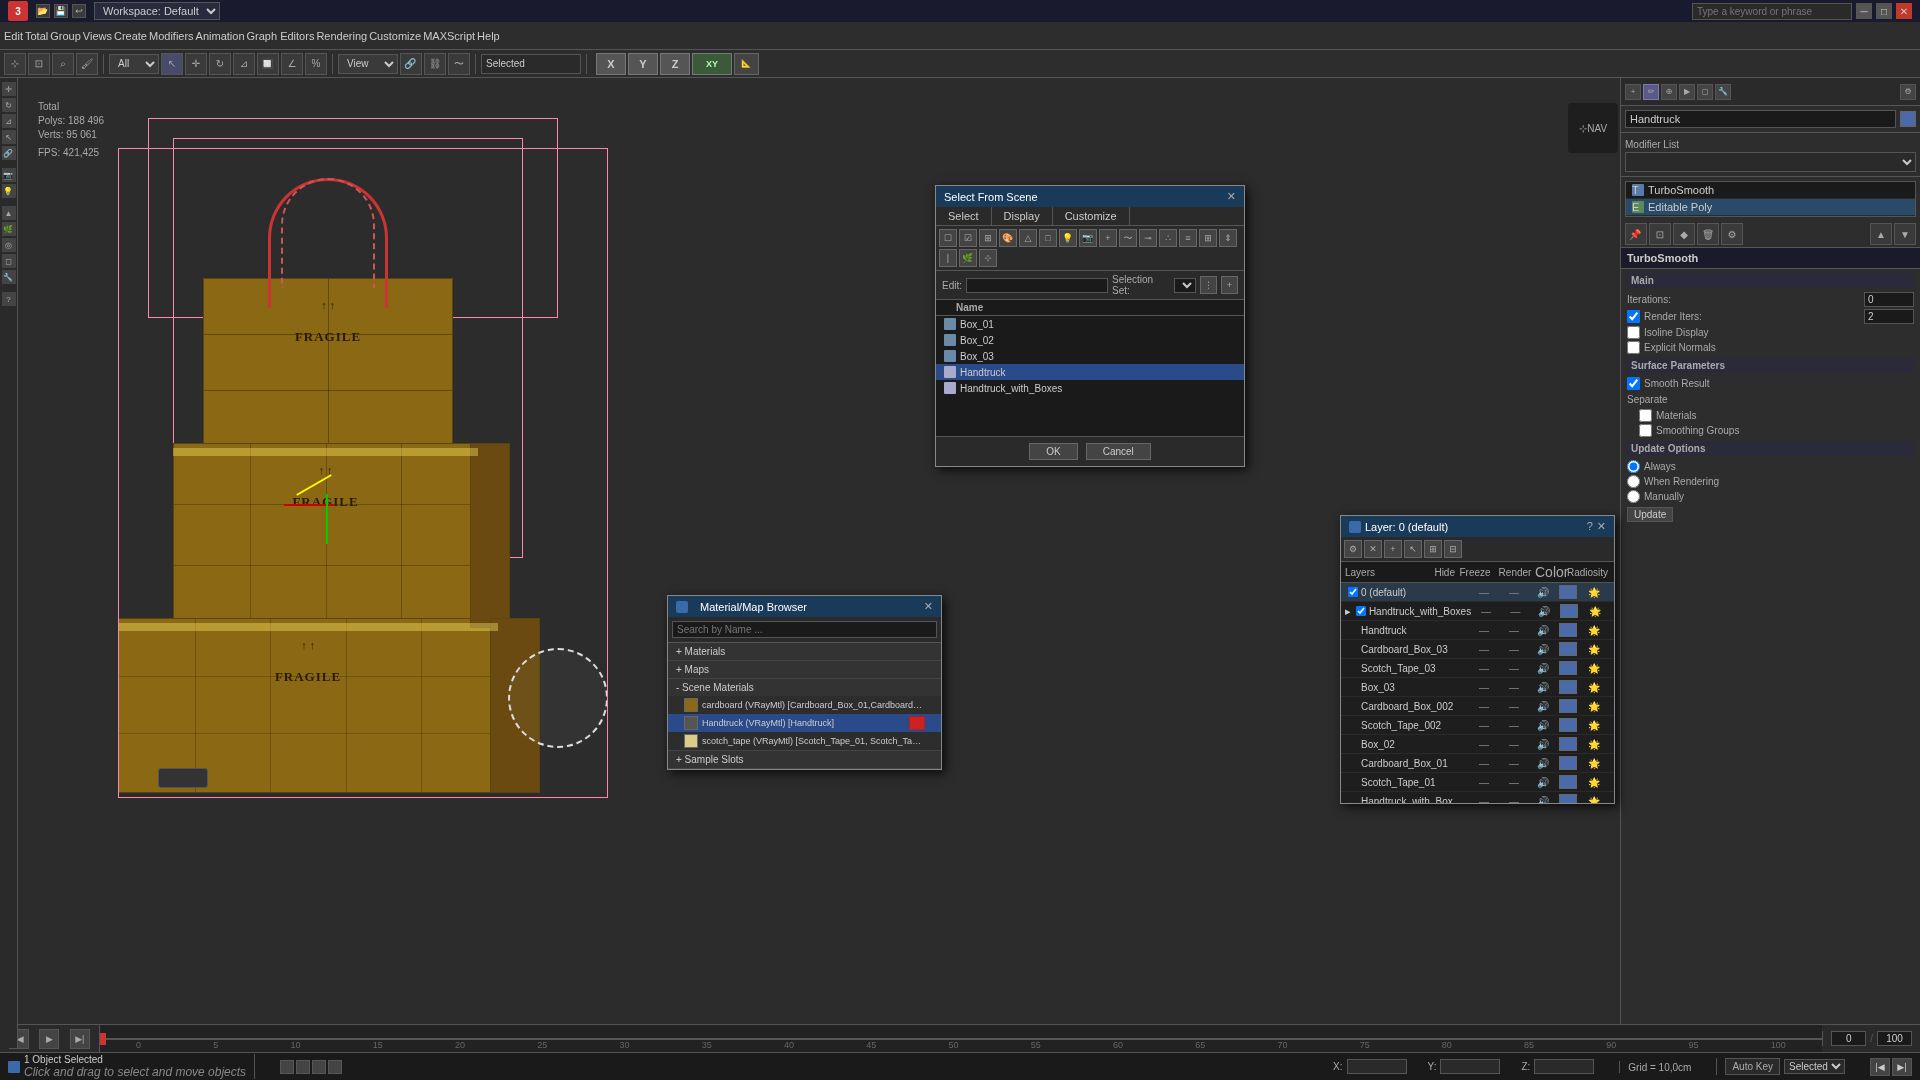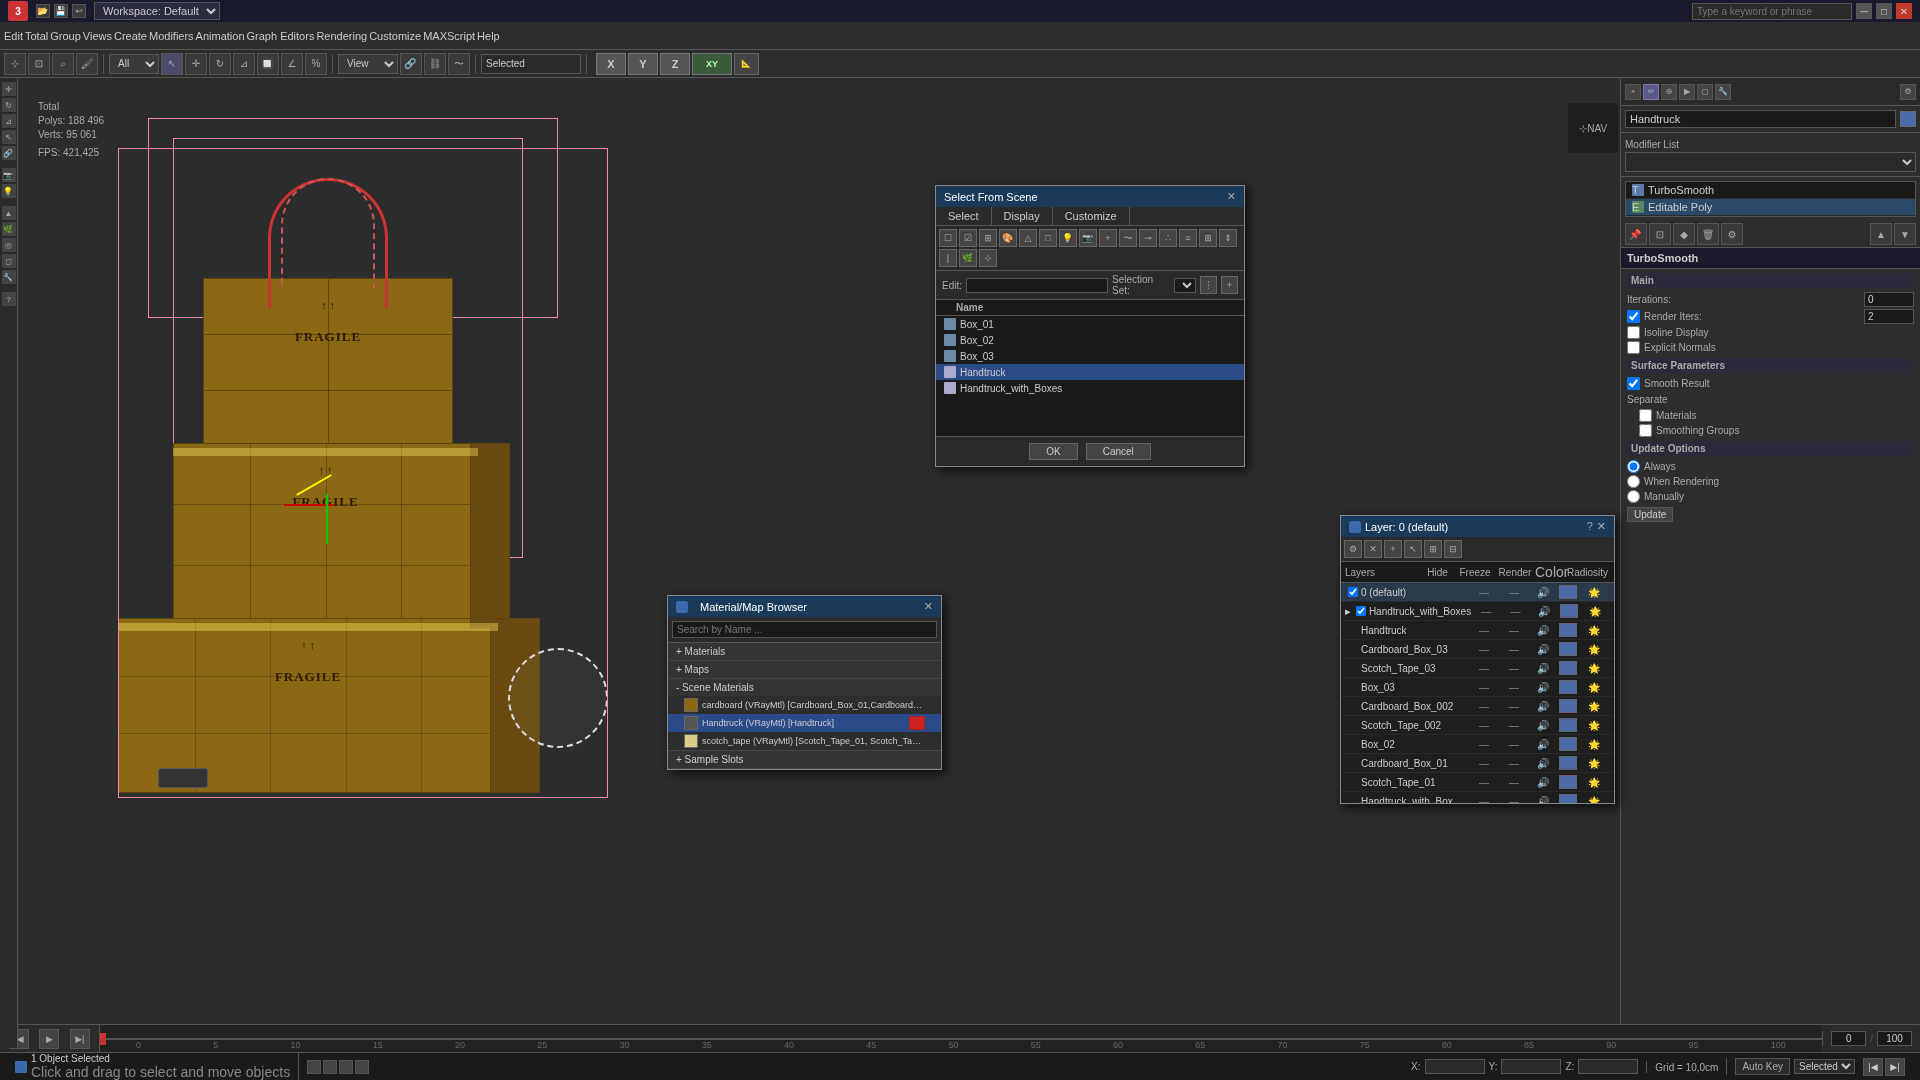--- a/index.html
+++ b/index.html
@@ -82,21 +82,21 @@
     #lp-toolbar { background: #2a2a2a; padding: 3px; display: flex; gap: 2px; border-bottom: 1px solid #555; }
     .lp-tb-btn { width: 18px; height: 18px; background: #444; border: 1px solid #666; cursor: pointer; display: flex; align-items: center; justify-content: center; color: #aaa; font-size: 9px; }
     #lp-list-header { display: flex; align-items: center; background: #1a1a1a; border-bottom: 1px solid #555; padding: 2px 4px; font-size: 10px; color: #aaa; }
     #lp-list { background: #1e1e1e; height: 220px; overflow-y: auto; }
     .lp-item { display: flex; align-items: center; padding: 2px 4px; border-bottom: 1px solid #2a2a2a; cursor: pointer; }
     .lp-item-name { flex: 1; font-size: 10px; color: #ccc; }
     .lp-item-cell { width: 30px; display: flex; align-items: center; justify-content: center; font-size: 10px; color: #888; }
     .lp-color-box { width: 12px; height: 12px; background: #4a6aaa; border: 1px solid #666; }
 
     
-    #status-bar { position: absolute; bottom: 0; left: 0; width: 100%; height: 28px; background: #1a1a1a; display: flex; align-items: center; padding: 0 15px; gap: 4px; border-top: 1px solid #555; z-index: 100; }
+    #status-bar { position: absolute; bottom: 0; left: 0; width: 100%; height: 28px; background: #1a1a1a; display: flex; align-items: center; padding: 0 8px; gap: 21px; border-top: 1px solid #555; z-index: 100; }
     .coord-display { display: flex; gap: 4px; align-items: center; }
     .coord-label { font-size: 10px; color: #aaa; }
     .coord-input { width: 60px; background: #2a2a2a; border: 1px solid #555; color: #ccc; font-size: 10px; padding: 1px 3px; }
 
     
     #timeline { position: absolute; bottom: 28px; left: 0; width: 100%; height: 28px; background: #2a2a2a; border-top: 1px solid #555; display: flex; align-items: center; }
     #timeline-bar { flex: 1; height: 100%; background: #222; position: relative; overflow: hidden; }
     .anim-btn { width: 20px; height: 20px; background: #444; border: 1px solid #555; cursor: pointer; display: flex; align-items: center; justify-content: center; color: #aaa; font-size: 9px; }
 
     
@@ -519,21 +519,21 @@
   <div id="lp-toolbar">
     <div class="lp-tb-btn">⚙</div>
     <div class="lp-tb-btn">✕</div>
     <div class="lp-tb-btn">+</div>
     <div class="lp-tb-btn">↖</div>
     <div class="lp-tb-btn">⊞</div>
     <div class="lp-tb-btn">⊟</div>
   </div>
   <div id="lp-list-header">
     <span style="flex:1; font-size:10px; color:#aaa;">Layers</span>
-    <span style="width:35px; font-size:10px; color:#aaa; text-align:center;">Hide</span>
+    <span style="width:35px; font-size:10px; color:#aaa; text-align:right;">Hide</span>
     <span style="width:40px; font-size:10px; color:#aaa; text-align:center;">Freeze</span>
     <span style="width:40px; font-size:10px; color:#aaa; text-align:center;">Render</span>
     <span style="width:30px; font-size:14px; color:#aaa; text-align:center;">Color</span>
     <span style="width:45px; font-size:10px; color:#aaa; text-align:center;">Radiosity</span>
   </div>
   <div id="lp-list">
 
     <div class="lp-item" style="background:#2a3a4a;">
       <input type="checkbox" checked="" style="margin: 0px 3px; width: 10px; height: 10px;">
       <span class="lp-item-name" style="font-size:10px; color:#ccc;">0 (default)</span>
@@ -699,21 +699,21 @@
     <span style="color:#555; font-size:10px;">/</span>
     <input type="text" style="width: 35px; background: rgb(26, 26, 26); border: 1px solid rgb(85, 85, 85); color: rgb(204, 204, 204); font-size: 10px; padding: 1px 3px; text-align: center;" value="100">
   </div>
 </div>
 
 <div id="status-bar">
   <div style="display:flex; align-items:center; gap:4px; border-right:1px solid #555; padding-right:8px; margin-right:4px;">
     <div style="width:12px; height:12px; background:#3a6aaa; border-radius:1px;"></div>
     <div style="display:flex; flex-direction:column;">
       <span style="font-size:10px; color:#ccc;">1 Object Selected</span>
-      <span style="font-size:14px; color:#888;">Click and drag to select and move objects</span>
+      <span style="font-size:12px; color:#888;font-style:italic;">Click and drag to select and move objects</span>
     </div>
   </div>
   <div style="display:flex; align-items:center; gap:2px; flex:1; font-size:10px; color:#888;">
     <div style="width:14px; height:14px; background:#444; border:1px solid #555; cursor:pointer;"></div>
     <div style="width:14px; height:14px; background:#444; border:1px solid #555; cursor:pointer;"></div>
     <div style="width:14px; height:14px; background:#444; border:1px solid #555; cursor:pointer;"></div>
     <div style="width:14px; height:14px; background:#444; border:1px solid #555; cursor:pointer;"></div>
   </div>
   <div class="coord-display">
     <span class="coord-label">X:</span>

